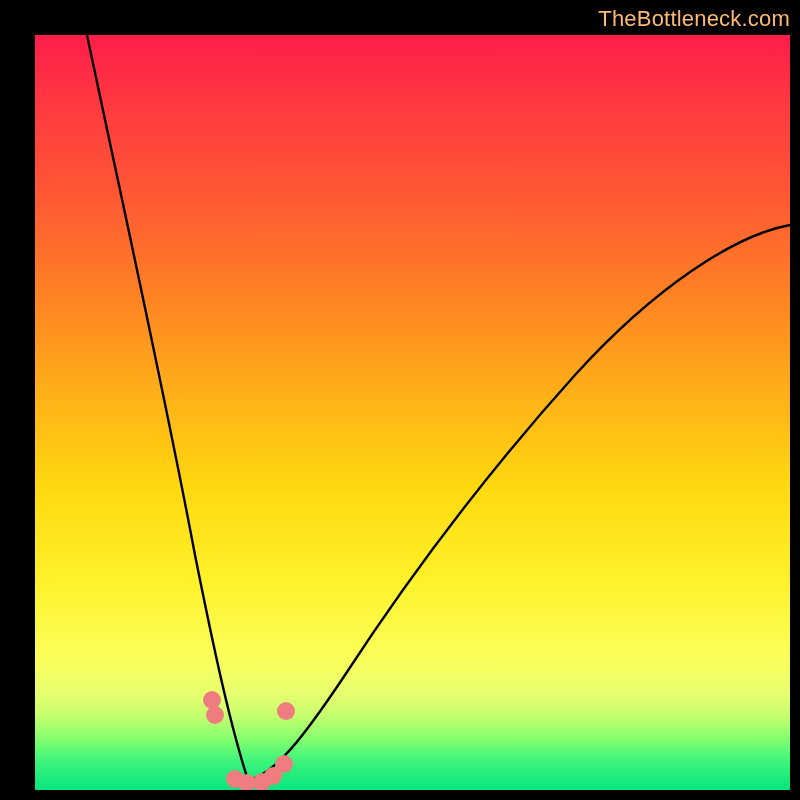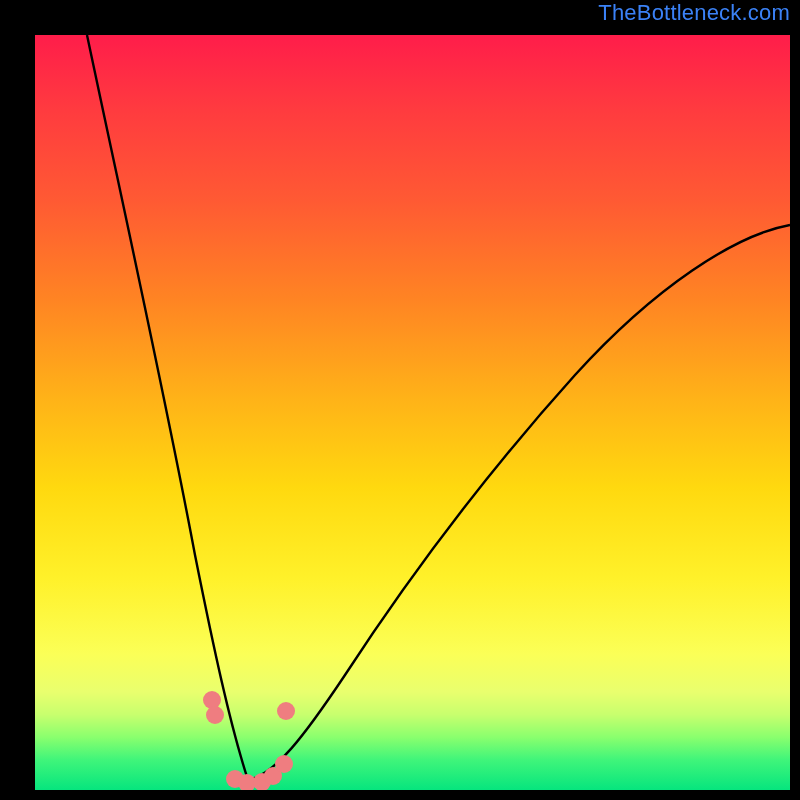--- a/index.html
+++ b/index.html
@@ -42,23 +42,23 @@
     );
   }
   .plot-area svg {
     position: absolute;
     inset: 0;
     width: 100%;
     height: 100%;
   }
   .watermark {
     position: absolute;
-    top: 0;
+    top: 6px;
     right: 10px;
-    color: #3b82f6;
+    color: #fdba74;
     font-size: 22px;
     font-weight: 500;
     letter-spacing: 0.2px;
     user-select: none;
   }
 </style>
 </head>
 <body>
 
 <div class="frame">

